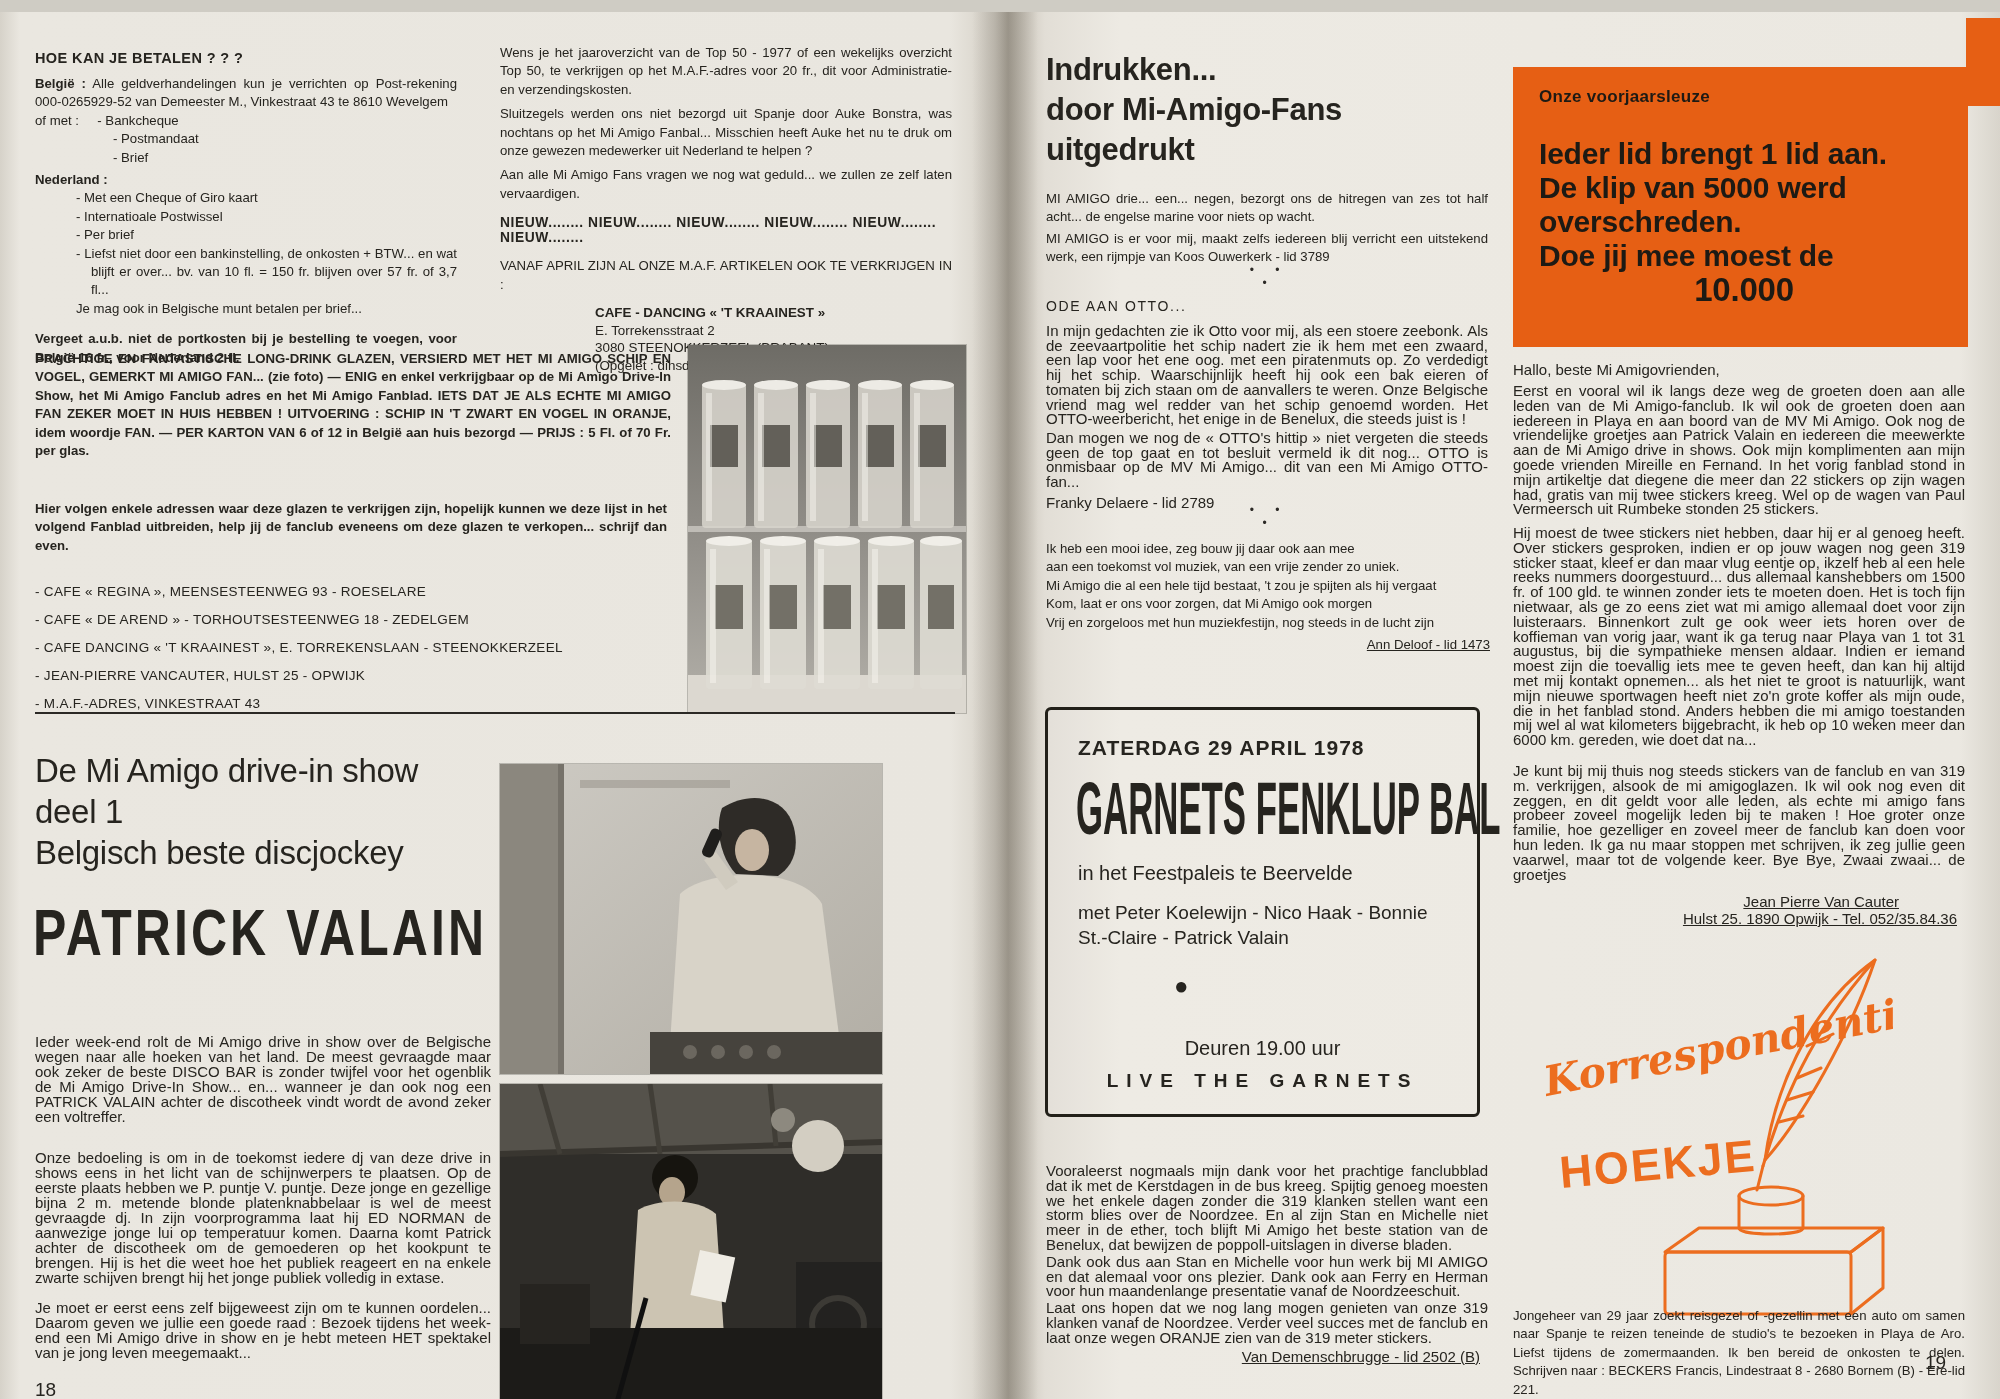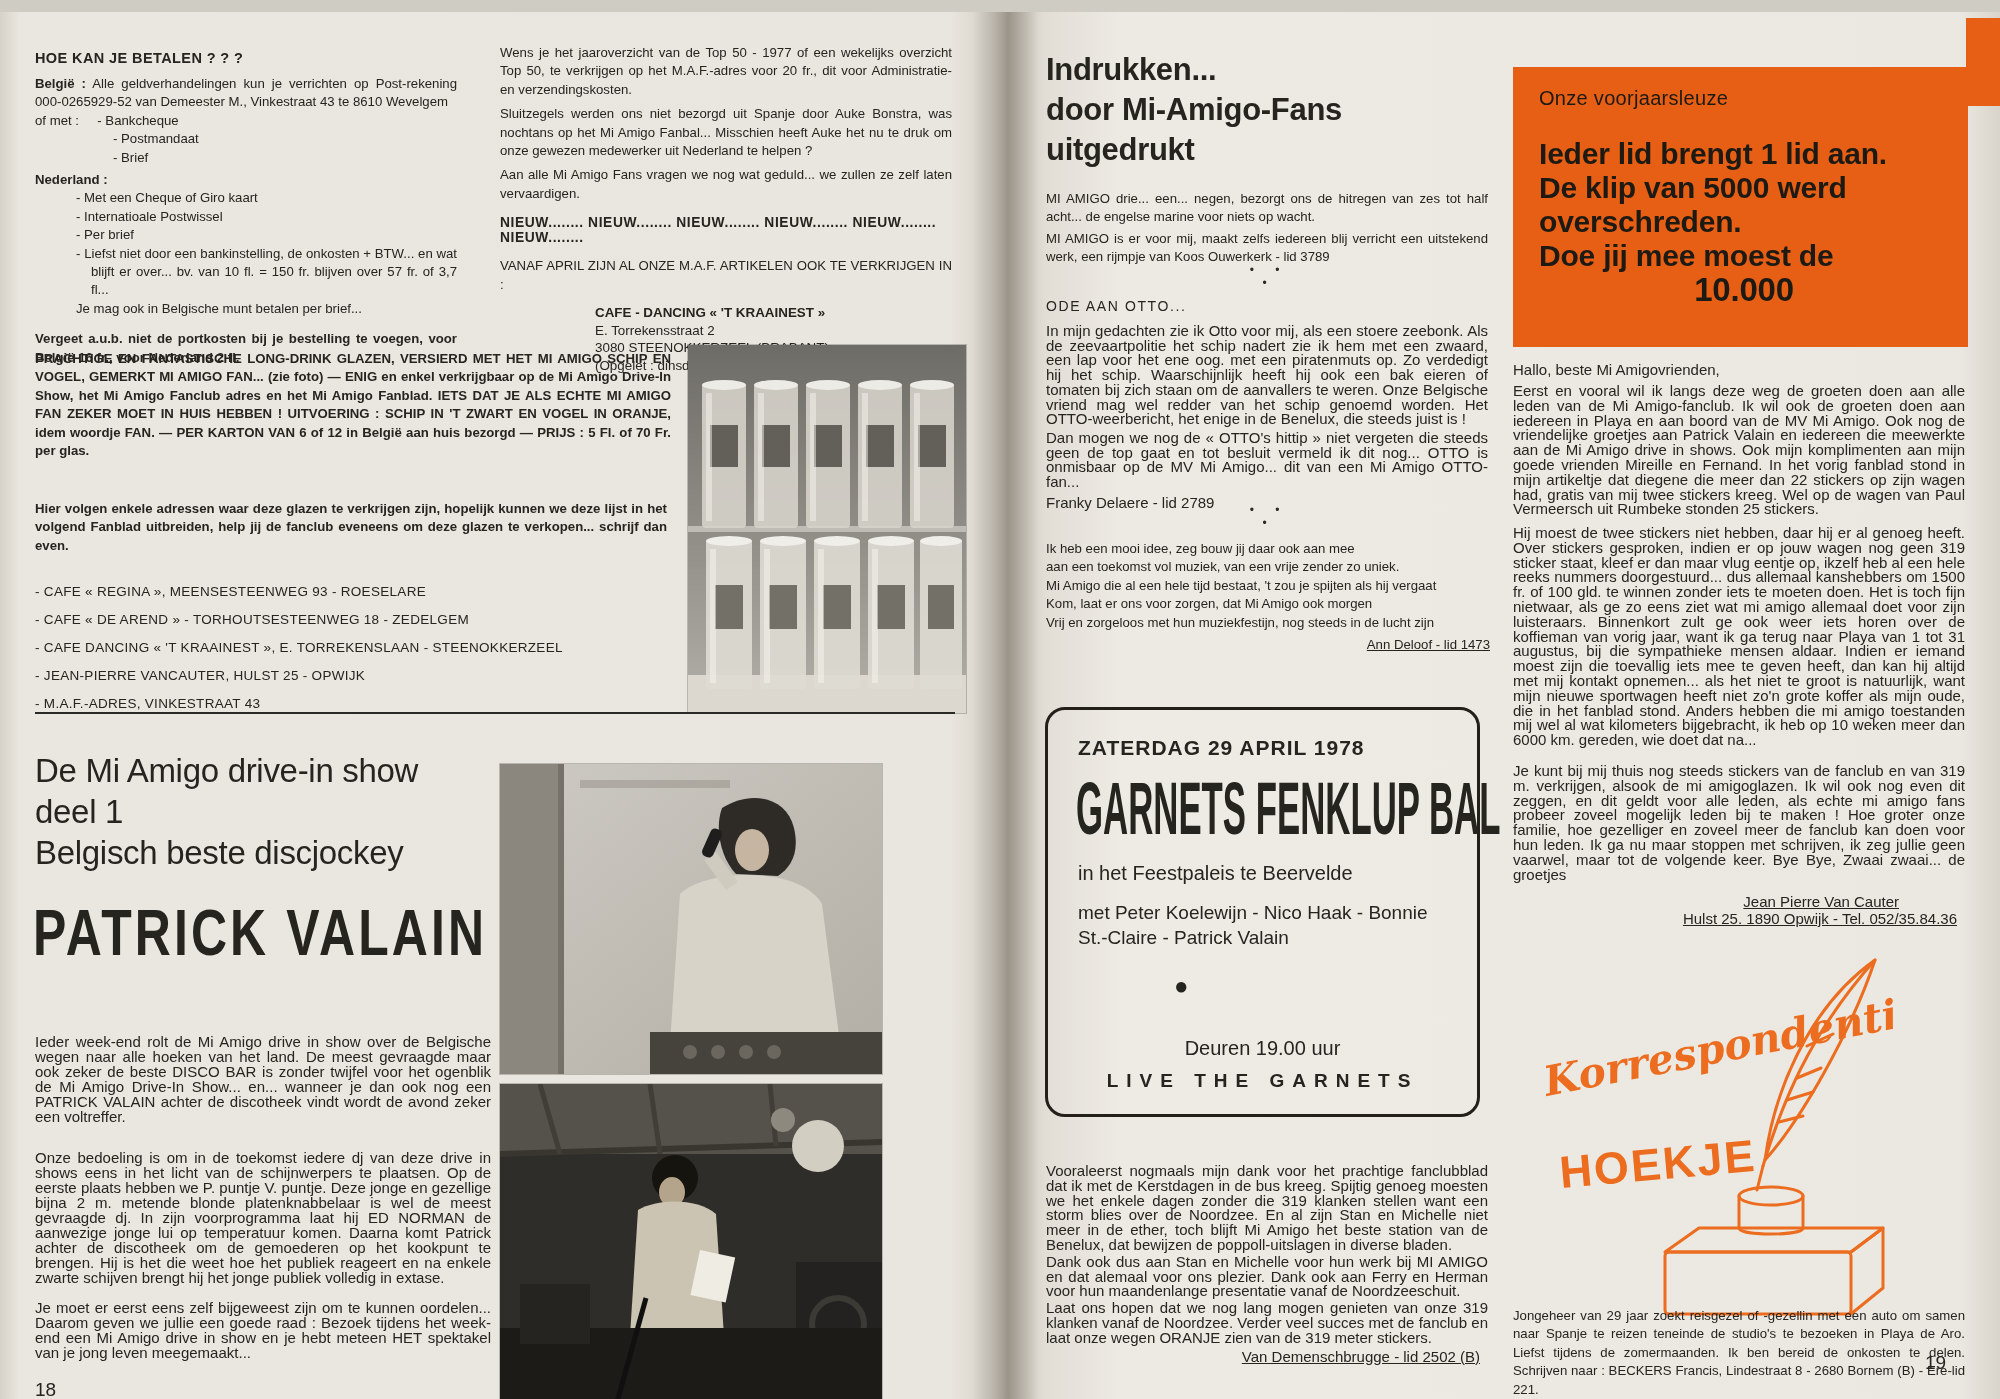--- a/index.html
+++ b/index.html
@@ -28,30 +28,30 @@
   .headline{font-size:33px;font-weight:normal;line-height:41px;letter-spacing:-.3px;}
   .pname{font-size:64px;font-weight:bold;letter-spacing:4px;white-space:nowrap;
     transform:scaleX(.78);transform-origin:0 0;}
   .photo{box-shadow:0 0 0 1px rgba(40,38,32,.25);}
   .pagenum{font-size:19px;}
   
   .ind-title{font-size:31px;font-weight:bold;line-height:40px;letter-spacing:-.3px;}
   .sep{font-size:12px;letter-spacing:9px;text-align:center;line-height:13px;color:#2b2925;}
   .ode-title{font-size:14px;letter-spacing:1.6px;}
   .sign-r{text-align:right;text-decoration:underline;}
-  .adbox{border:3px solid #222019;border-radius:20px;background:rgba(255,255,255,.06);}
+  .adbox{border:3px solid #222019;border-radius:6px;background:rgba(255,255,255,.06);}
   .ad-date{font-size:21px;font-weight:bold;letter-spacing:1px;}
   .gtitle{font-size:74px;font-weight:bold;white-space:nowrap;transform:scaleX(.47);transform-origin:0 0;}
   .ad-venue{font-size:20px;}
   .ad-lineup{font-size:19px;line-height:25px;}
   .ad-doors{font-size:20px;text-align:center;}
   .ad-live{font-size:19px;font-weight:bold;letter-spacing:8px;text-align:center;}
   .ad-bullet{font-size:24px;line-height:24px;}
   .slogan{background:#e65f14;color:#1d1a14;}
-  .slogan-kicker{font-size:20px;font-weight:normal;letter-spacing:.3px;}
+  .slogan-kicker{font-size:17px;font-weight:bold;letter-spacing:.3px;}
   .slogan-big{font-size:30px;font-weight:bold;line-height:34px;letter-spacing:-.2px;}
   .slogan-center{text-align:center;font-size:33px;}
   .kscript{font-family:"DejaVu Serif",serif;font-style:italic;font-weight:bold;font-size:41px;fill:#ec6d1f;}
   .kblock{font-family:"Liberation Sans",sans-serif;font-weight:bold;font-size:45px;fill:#ec6d1f;letter-spacing:2px;}
   .kline{stroke:#ec6d1f;stroke-width:3;fill:none;stroke-linecap:round;stroke-linejoin:round;}
 </style>
 </head>
 <body>
 
 <div class="sheet">

